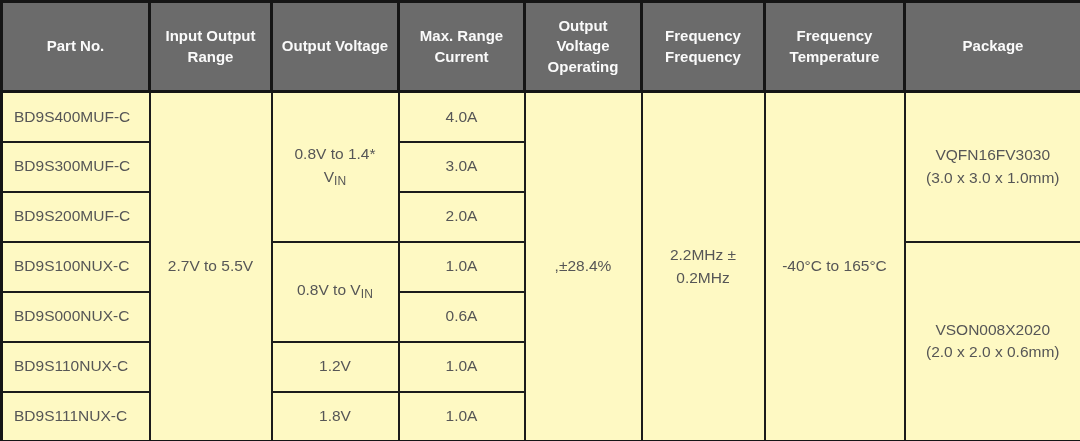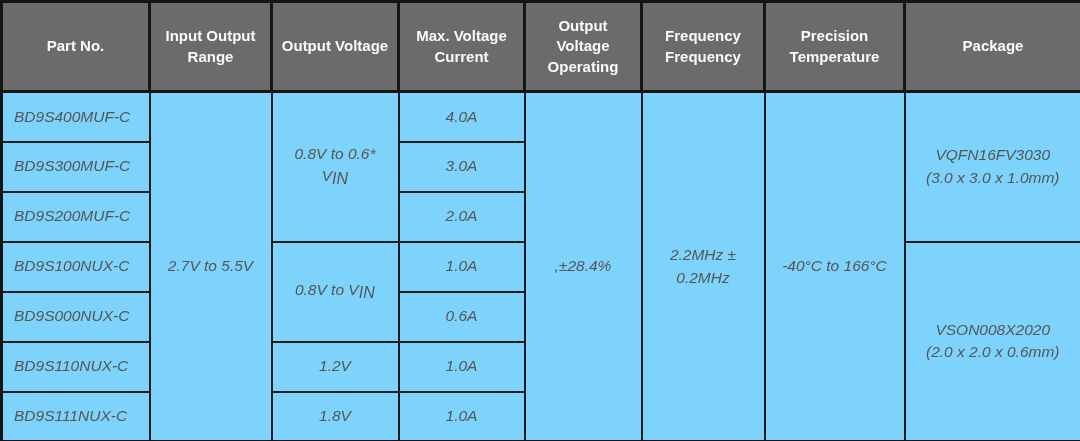--- a/index.html
+++ b/index.html
@@ -29,31 +29,30 @@
     vertical-align: middle;
   }
   table.spec td {
     border: 2px solid #1c1c1c;
     color: #565656;
     font-size: 15.5px;
     text-align: center;
     vertical-align: middle;
     line-height: 1.45;
     padding: 2px 6px;
-    background: #7dd3fc;
-    font-style: italic;
+    background: #fef9c3;
   }
   table.spec td.part-cell {
     text-align: left;
     padding-left: 11px;
   }
   thead tr { height: 90px; }
   tbody tr { height: 50px; }
   sub.vin-sub {
-    font-size: 16px;
+    font-size: 12px;
     vertical-align: -3px;
     letter-spacing: 0.2px;
   }
 </style>
 </head>
 <body>
 
 <table class="spec">
   <colgroup>
     <col style="width:148px">
@@ -63,42 +62,42 @@
     <col style="width:117px">
     <col style="width:123px">
     <col style="width:140px">
     <col style="width:177px">
   </colgroup>
   <thead>
     <tr>
       <th>Part No.</th>
       <th>Input Output Range</th>
       <th>Output Voltage</th>
-      <th>Max. Voltage Current</th>
+      <th>Max. Range Current</th>
       <th>Output Voltage Operating</th>
       <th>Frequency Frequency</th>
-      <th>Precision Temperature</th>
+      <th>Frequency Temperature</th>
       <th>Package</th>
     </tr>
   </thead>
   <tbody>
     <tr>
       <td class="part-cell">BD9S400MUF-C</td>
       <td rowspan="7">2.7V to 5.5V</td>
       <td rowspan="3">
-        <div>0.8V to 0.6*</div>
+        <div>0.8V to 1.4*</div>
         <div><span>V</span><sub class="vin-sub">IN</sub></div>
       </td>
       <td>4.0A</td>
       <td rowspan="7">,±28.4%</td>
       <td rowspan="7">
         <div>2.2MHz ±</div>
         <div>0.2MHz</div>
       </td>
-      <td rowspan="7">-40°C to 166°C</td>
+      <td rowspan="7">-40°C to 165°C</td>
       <td rowspan="3">
         <div>VQFN16FV3030</div>
         <div>(3.0 x 3.0 x 1.0mm)</div>
       </td>
     </tr>
     <tr>
       <td class="part-cell">BD9S300MUF-C</td>
       <td>3.0A</td>
     </tr>
     <tr>

